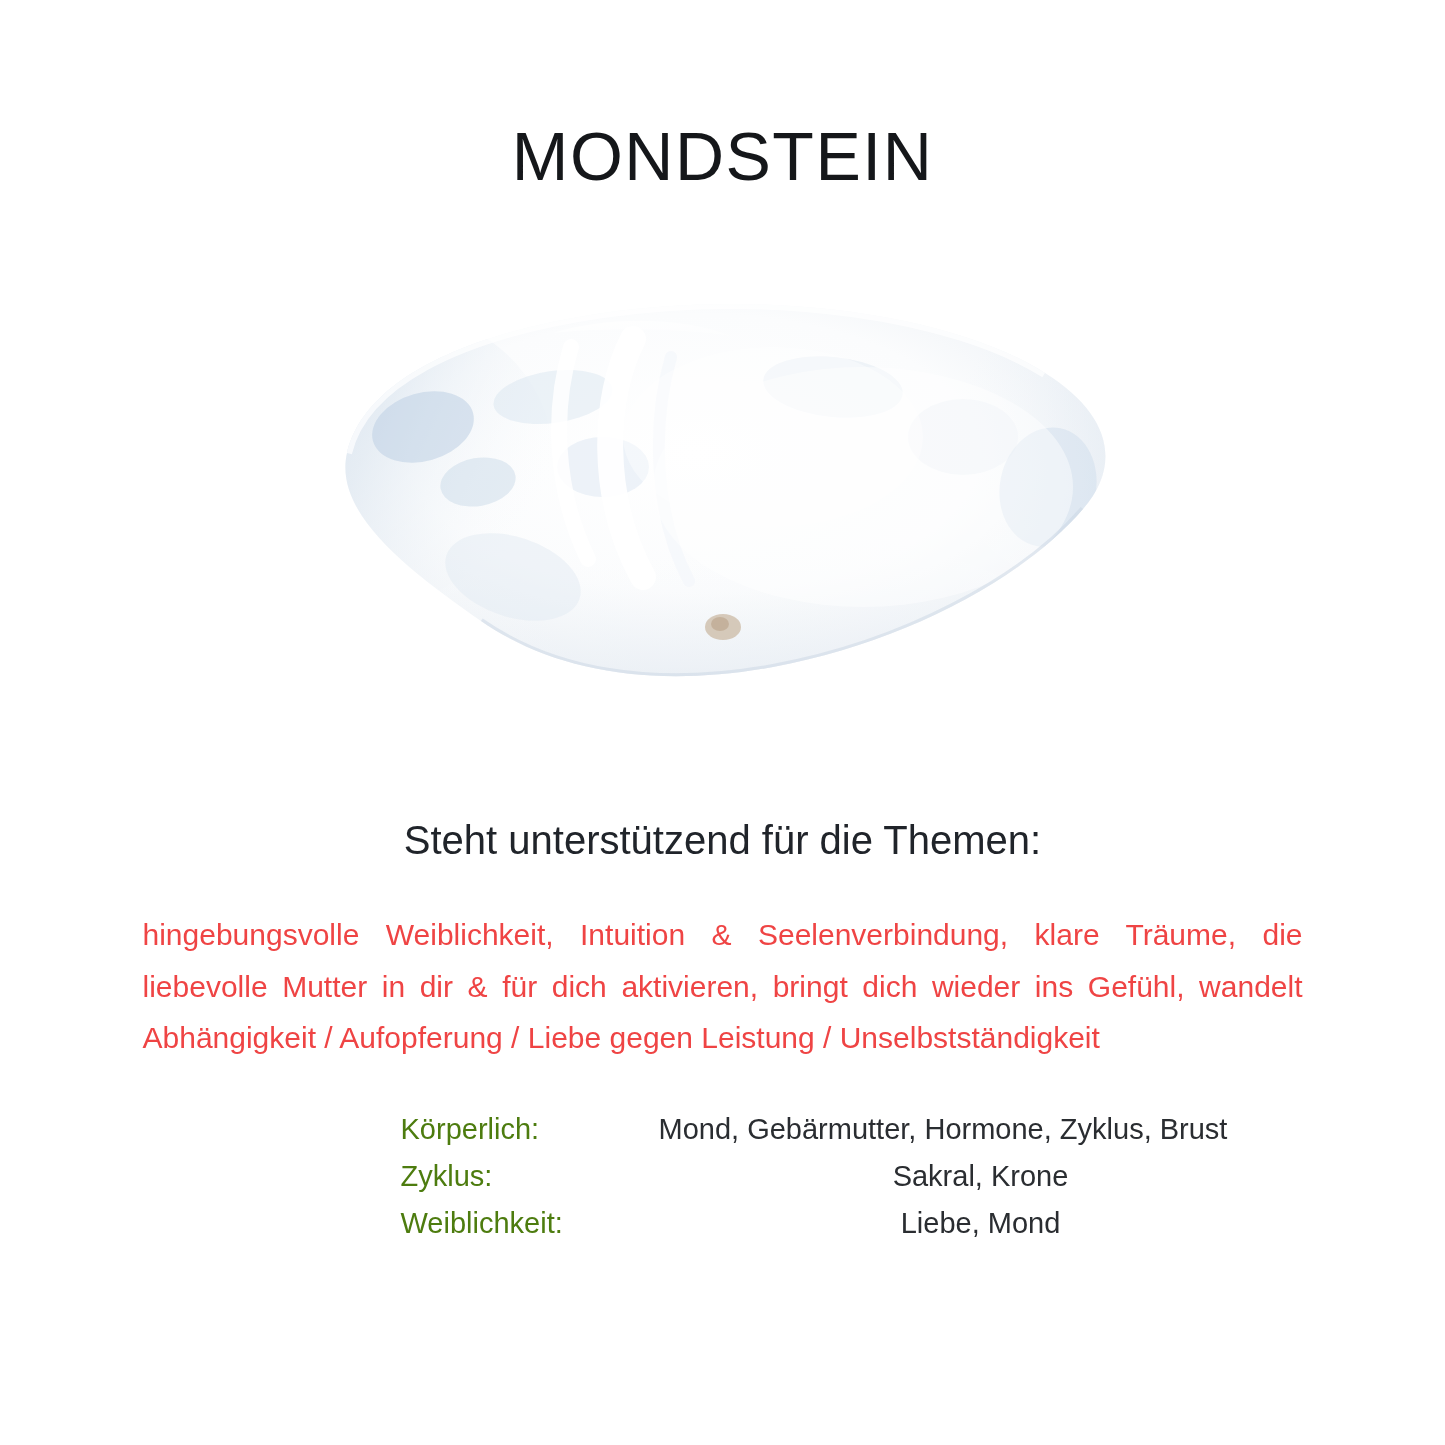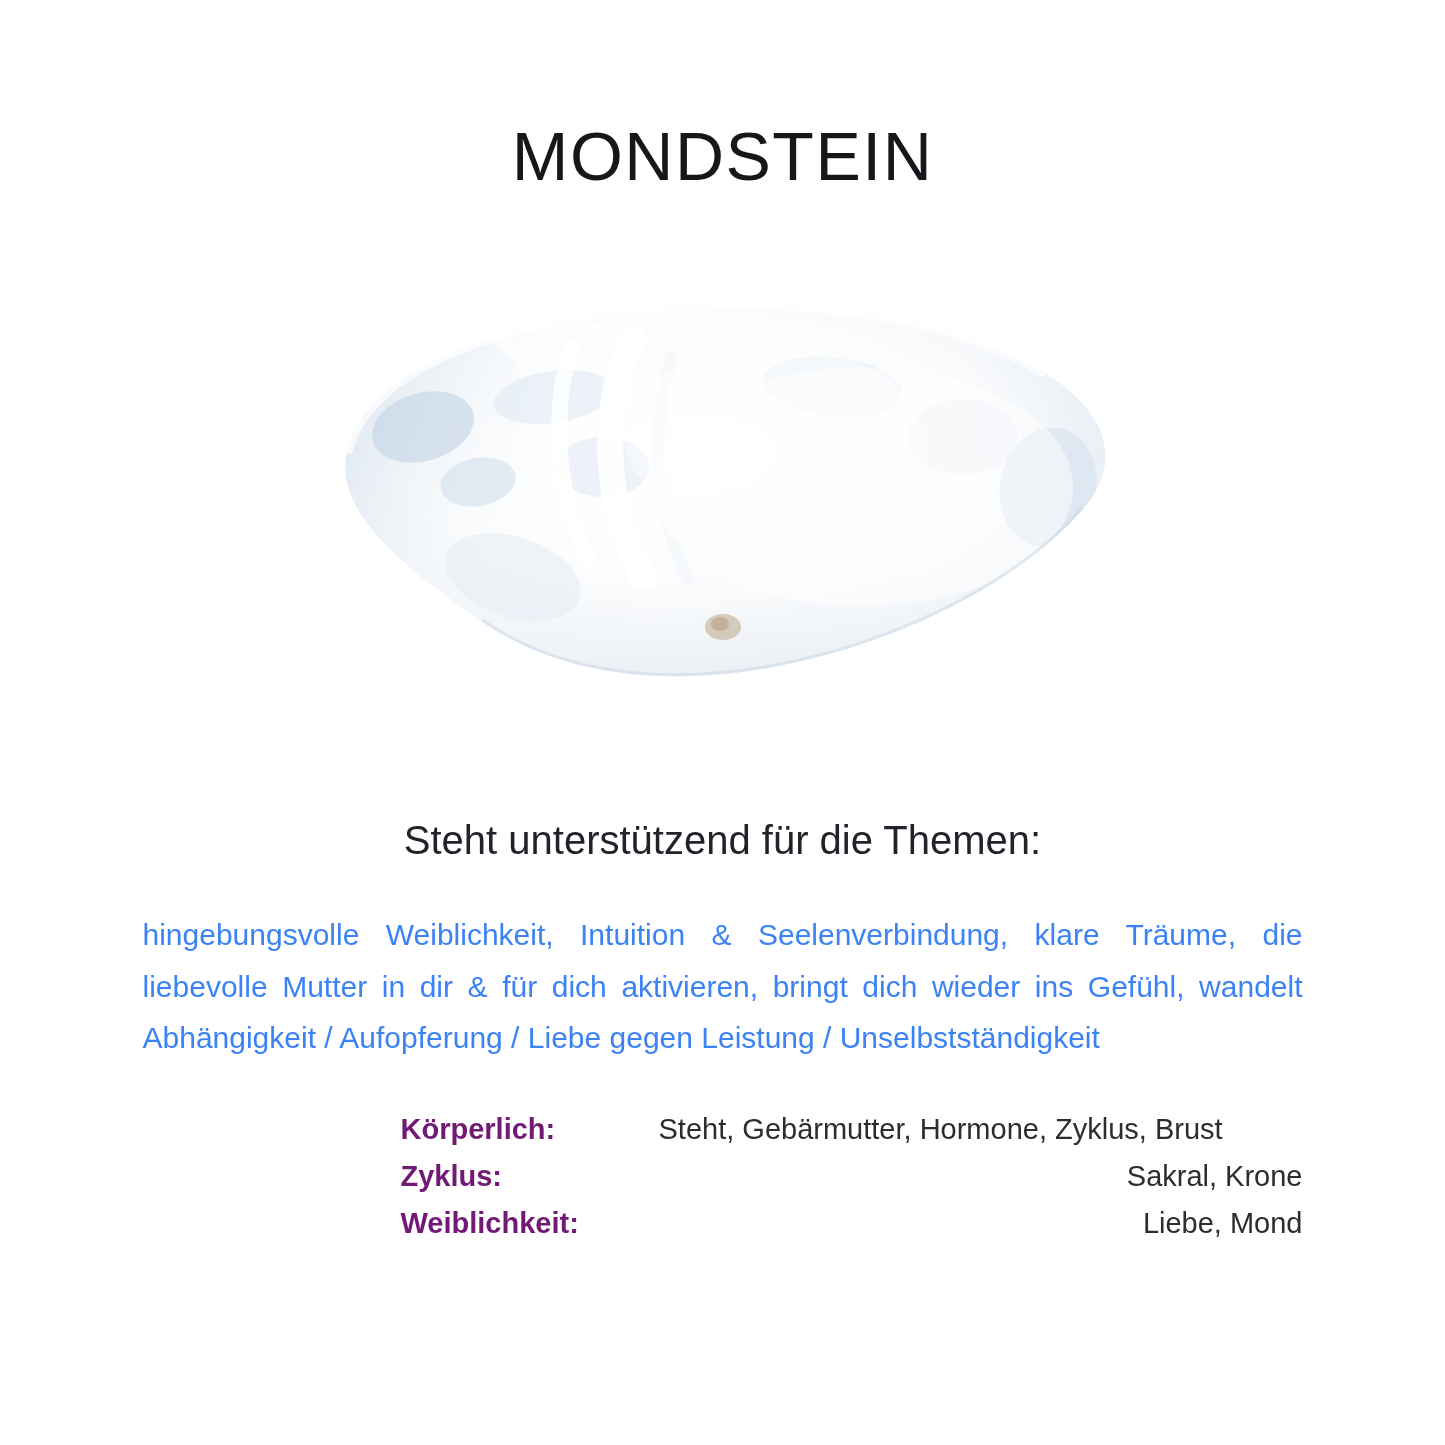--- a/index.html
+++ b/index.html
@@ -55,51 +55,51 @@
     color: #20242a;
     margin: 0;
     padding-top: 96px;
   }
 
   .body-text {
     margin: 46px auto 0 auto;
     width: 1160px;
     font-size: 30px;
     line-height: 1.72;
-    color: #3b82f6;
+    color: #ef4444;
     text-align: justify;
     text-justify: inter-word;
   }
 
   .attributes {
     margin: 42px auto 0 auto;
     width: 1160px;
     padding-left: 258px;
     box-sizing: border-box;
     font-size: 29px;
     line-height: 1.62;
     color: #2a2d31;
   }
   .attr-row {
     display: flex;
     align-items: flex-start;
   }
   .attr-label {
     width: 258px;
     flex: 0 0 258px;
-    font-weight: 700;
-    color: #701a75;
+    font-weight: 400;
+    color: #4d7c0f;
   }
   .attr-value {
     flex: 1 1 auto;
     text-align: justify;
     text-justify: inter-word;
   }
   .attr-value.nojust {
-    text-align: right;
+    text-align: center;
   }
 </style>
 </head>
 <body>
 
 <div class="page">
 
   <h1 class="title">MONDSTEIN</h1>
 
   <div class="stone-wrap">
@@ -170,21 +170,21 @@
     </svg>
   </div>
 
   <h2 class="subtitle">Steht unterstützend für die Themen:</h2>
 
   <p class="body-text">hingebungsvolle Weiblichkeit, Intuition &amp; Seelenverbindung, klare Träume, die liebevolle Mutter in dir &amp; für dich aktivieren, bringt dich wieder ins Gefühl, wandelt Abhängigkeit / Aufopferung / Liebe gegen Leistung / Unselbstständigkeit</p>
 
   <div class="attributes">
     <div class="attr-row">
       <div class="attr-label">Körperlich:</div>
-      <div class="attr-value">Steht, Gebärmutter, Hormone, Zyklus, Brust</div>
+      <div class="attr-value">Mond, Gebärmutter, Hormone, Zyklus, Brust</div>
     </div>
     <div class="attr-row">
       <div class="attr-label">Zyklus:</div>
       <div class="attr-value nojust">Sakral, Krone</div>
     </div>
     <div class="attr-row">
       <div class="attr-label">Weiblichkeit:</div>
       <div class="attr-value nojust">Liebe, Mond</div>
     </div>
   </div>

